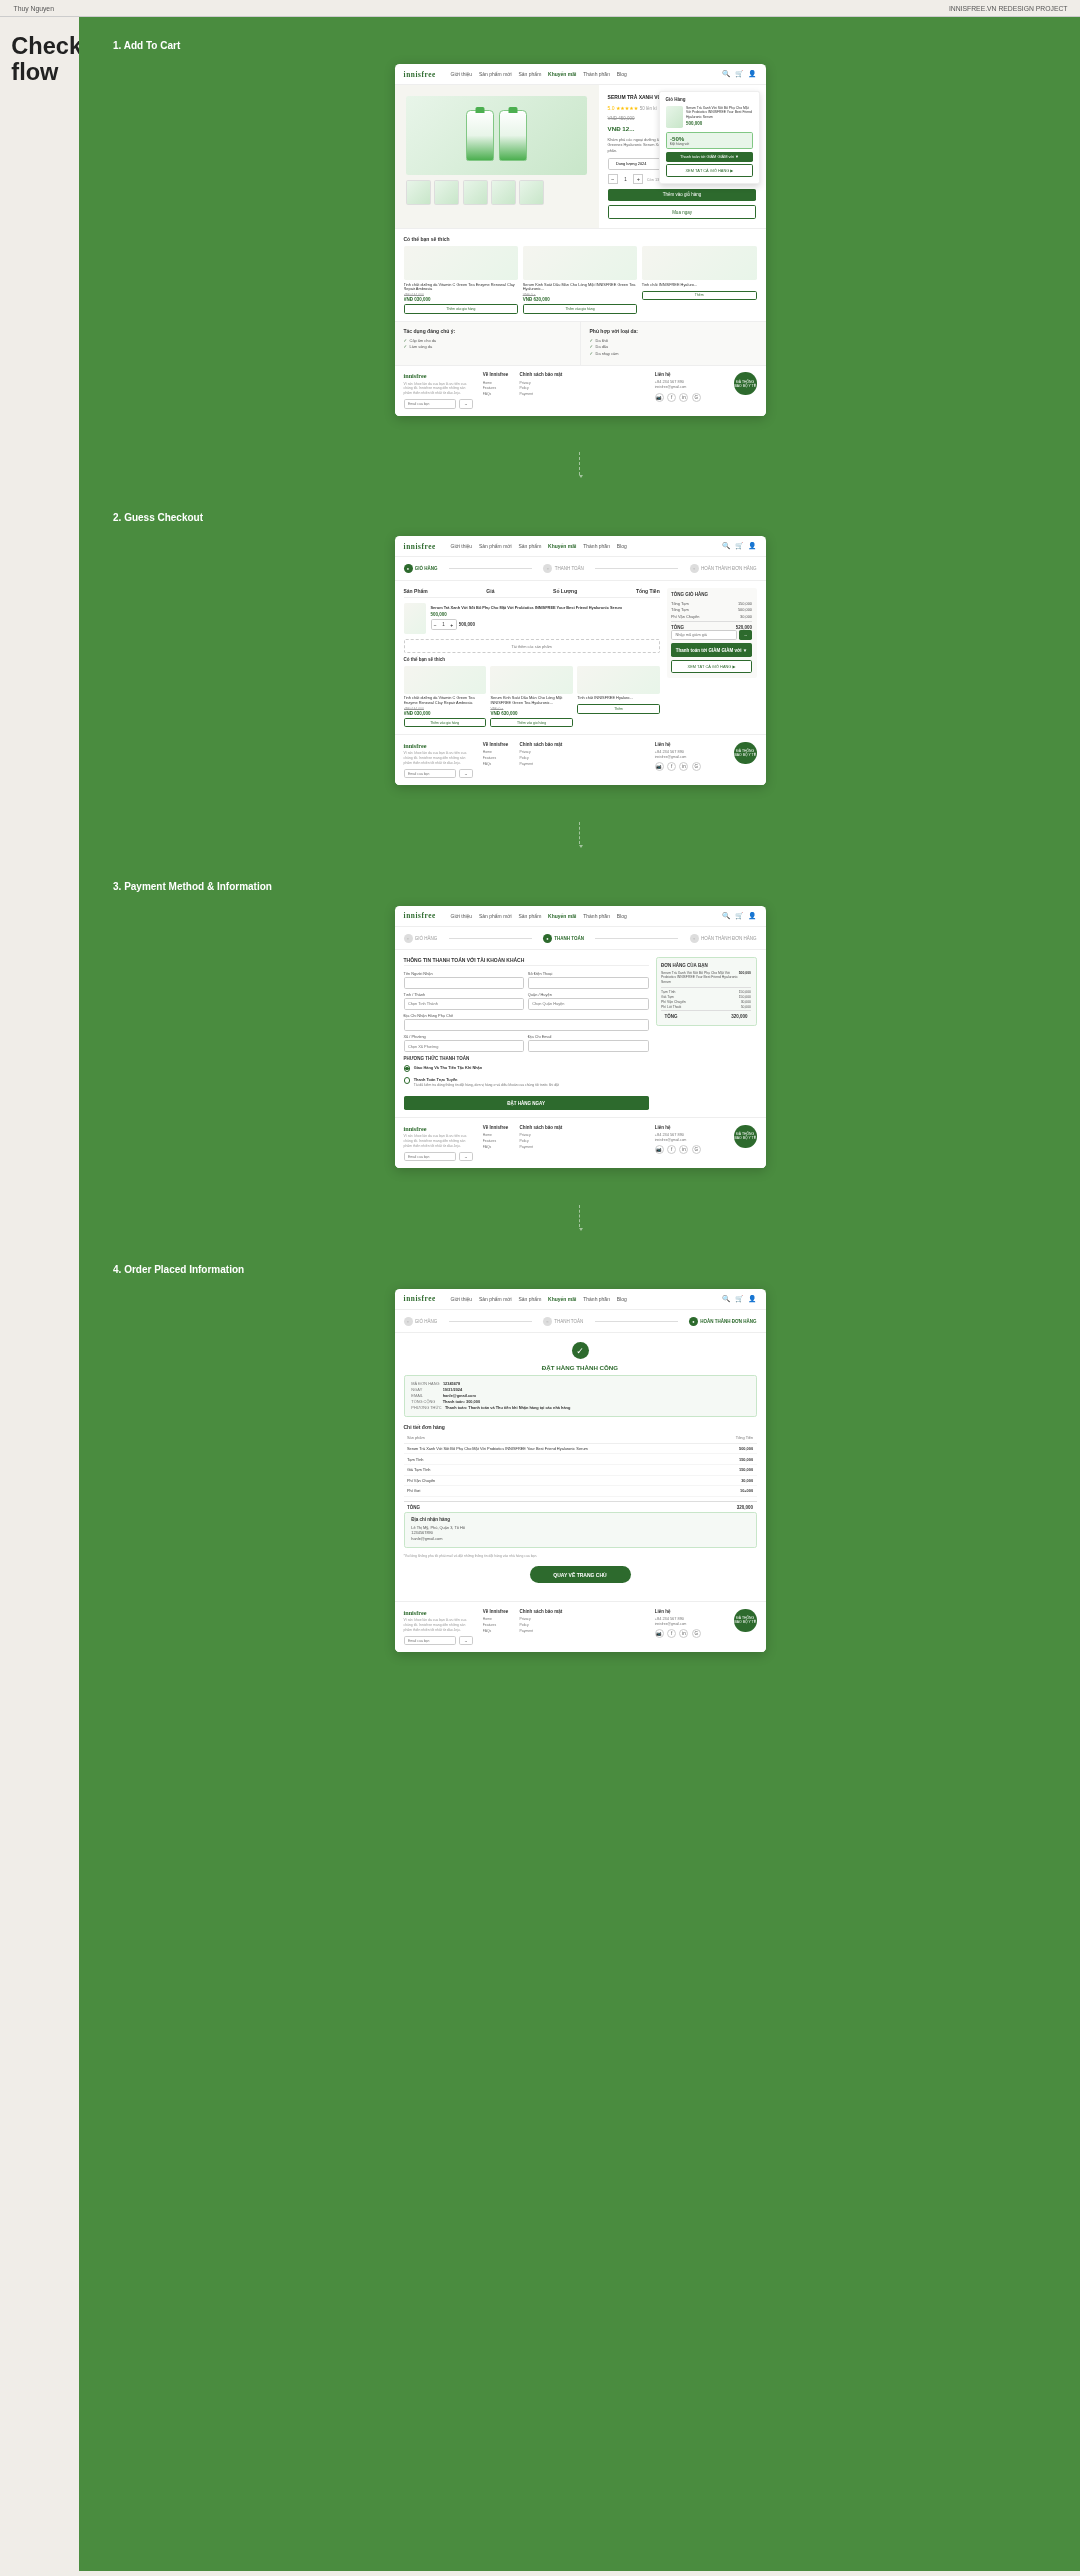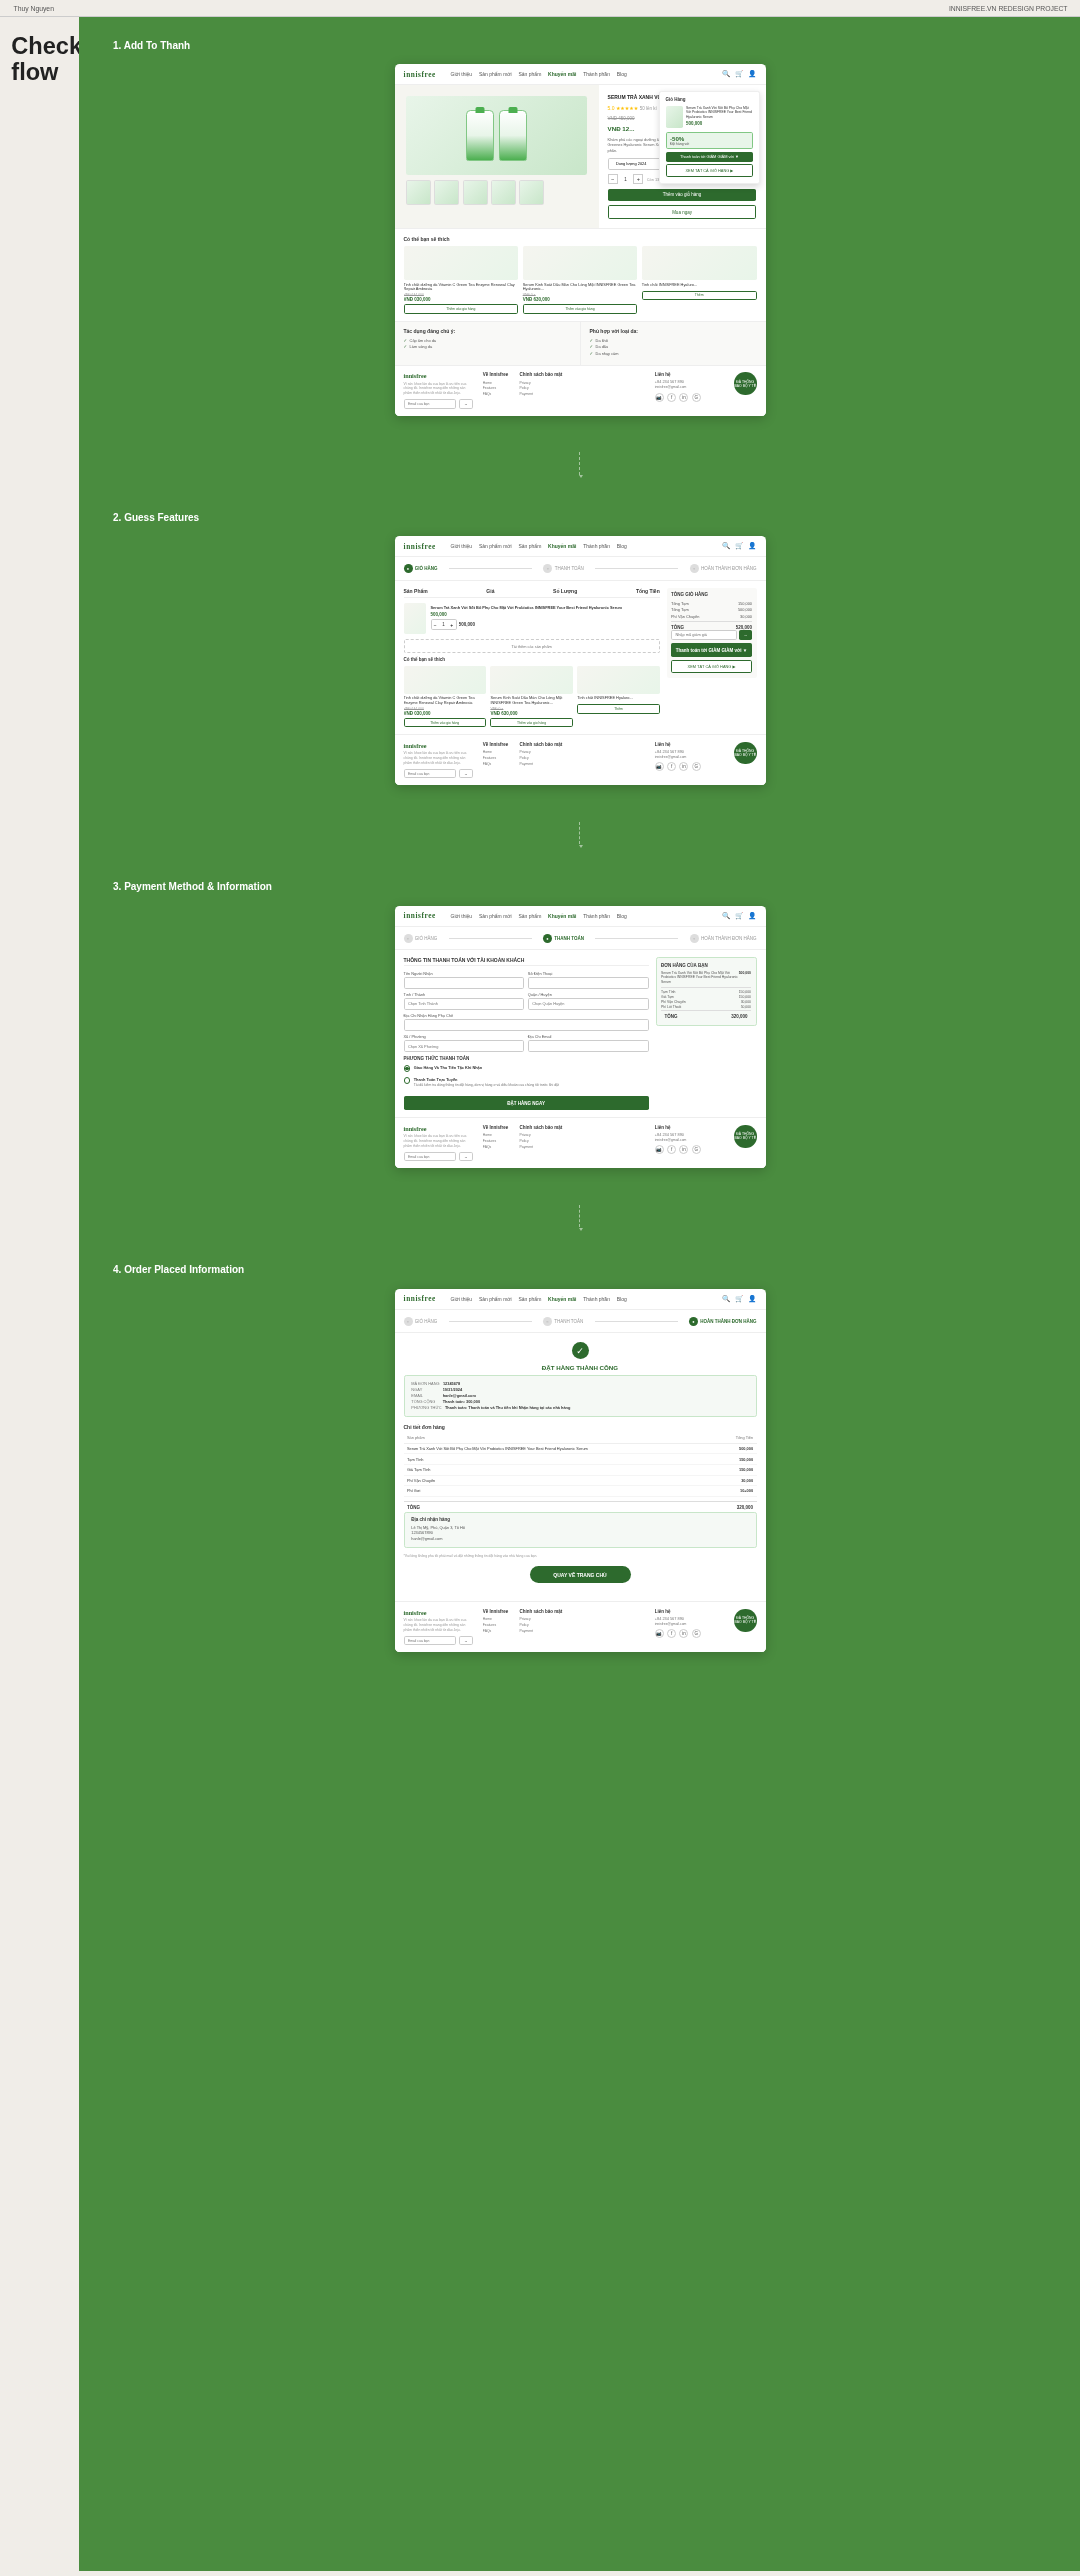--- a/index.html
+++ b/index.html
@@ -1143,21 +1143,21 @@
   <div class="left-sidebar">
     <h1 class="page-title">Checkout flow</h1>
   </div>
 
   <div class="right-content">
 
     <div class="section">
 
       <div class="section-title">
         <span>1.</span>
-        <span>Add To Thanh</span>
+        <span>Add To Cart</span>
       </div>
 
       <div class="screen-mockup">
 
         <div class="innisfree-nav">
           <span class="innisfree-logo">innisfree</span>
           <div class="nav-links">
             <span class="nav-link">Giới thiệu</span>
             <span class="nav-link">Sản phẩm mới</span>
             <span class="nav-link">Sản phẩm</span>
@@ -1316,21 +1316,21 @@
     <div class="connector">
       <div class="connector-line">
         <div class="connector-arrow"></div>
       </div>
     </div>
 
     <div class="section">
 
       <div class="section-title">
         <span>2.</span>
-        <span>Guess Features</span>
+        <span>Guess Checkout</span>
       </div>
 
       <div class="screen-mockup">
 
         <div class="innisfree-nav">
           <span class="innisfree-logo">innisfree</span>
           <div class="nav-links">
             <span class="nav-link">Giới thiệu</span>
             <span class="nav-link">Sản phẩm mới</span>
             <span class="nav-link">Sản phẩm</span>

